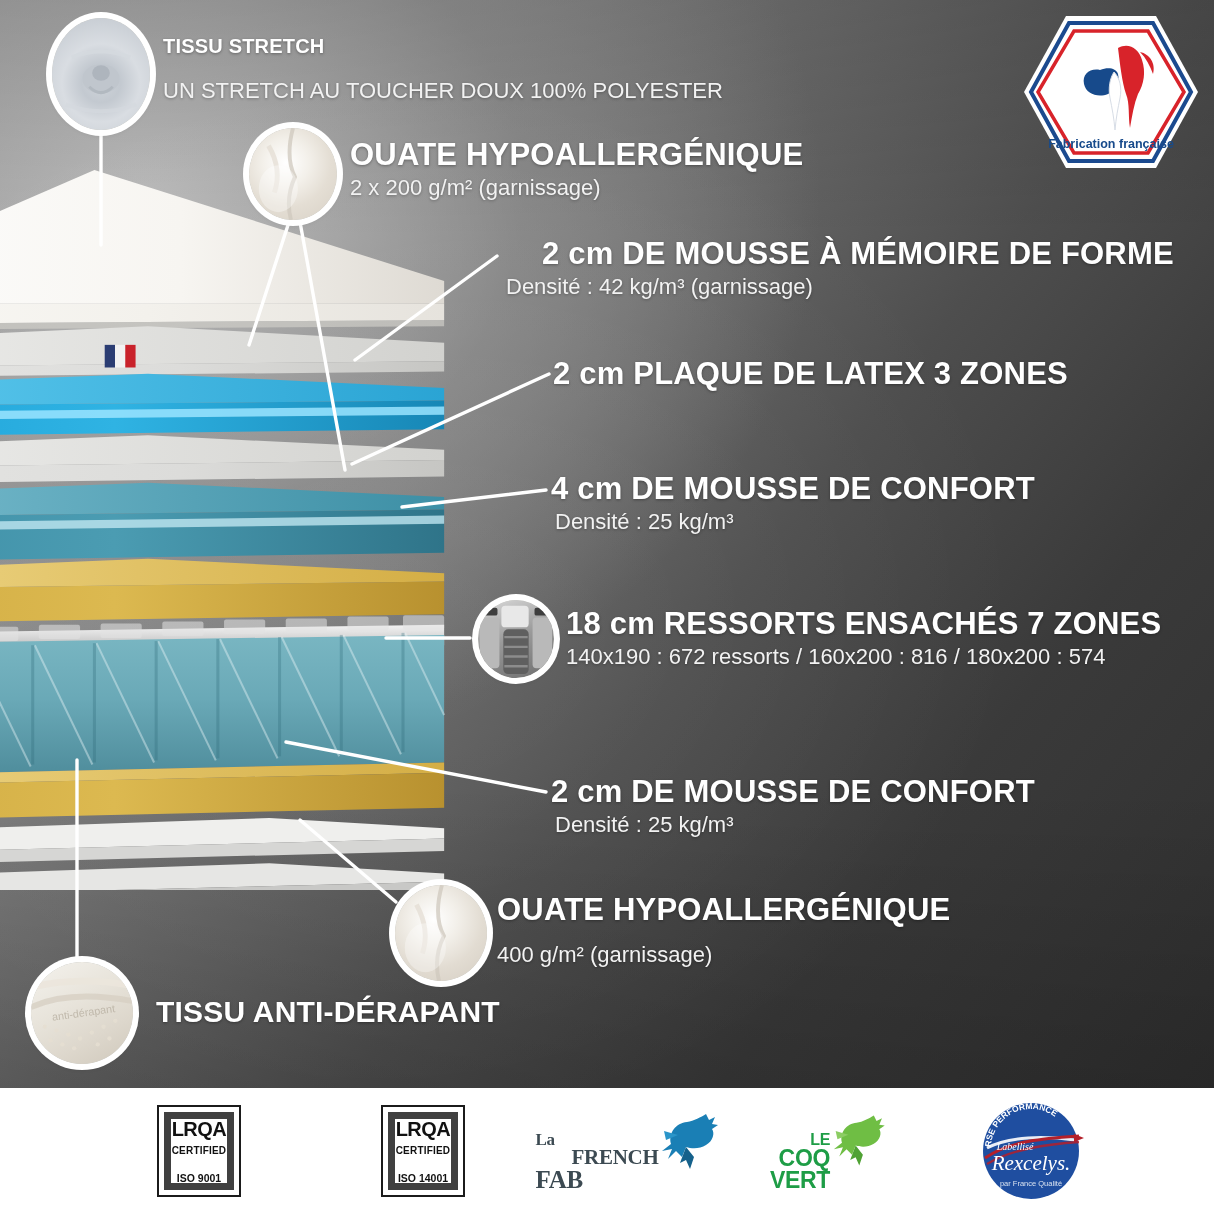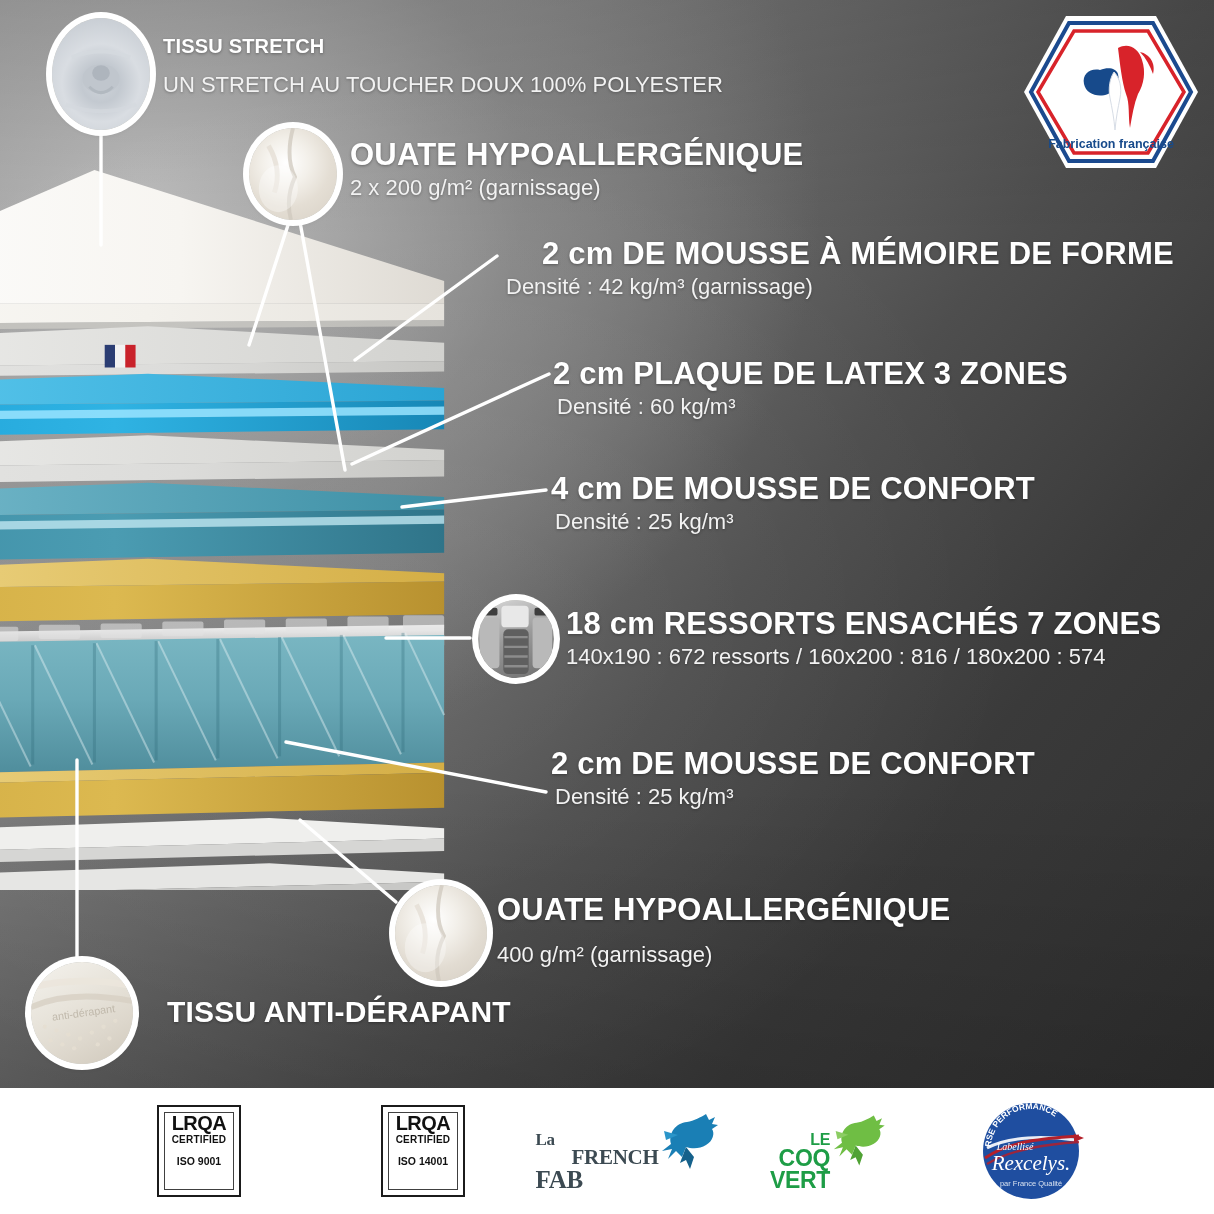--- a/index.html
+++ b/index.html
@@ -39,22 +39,22 @@
 
   
   .hexwrap{position:absolute;left:1022px;top:12px;width:178px;height:160px;}
   .hex{position:absolute;inset:0;}
 
   
   .footer{position:absolute;left:0;bottom:0;width:1214px;height:126px;background:#fff;
           display:flex;align-items:center;justify-content:center;gap:0;}
   .fslot{flex:0 0 auto;display:flex;align-items:center;justify-content:center;}
   .lrqa{width:84px;height:92px;border:2px solid #1b1b1b;padding:5px;box-sizing:border-box;}
-  .lrqa-in{width:100%;height:100%;border:1px solid #404040;box-sizing:border-box;
-           display:flex;flex-direction:column;align-items:center;justify-content:flex-start;gap:2px;}
+  .lrqa-in{width:100%;height:100%;border:7px solid #404040;box-sizing:border-box;
+           display:flex;flex-direction:column;align-items:center;justify-content:space-between;gap:2px;}
   .lrqa-word{font-weight:bold;font-size:20px;letter-spacing:-.5px;color:#111;line-height:1;}
   .lrqa-cert{font-weight:bold;font-size:10px;letter-spacing:.2px;color:#111;line-height:1;}
   .lrqa-iso{font-weight:bold;font-size:10.5px;color:#111;line-height:1;margin-top:9px;}
 
   .coqlogo{display:flex;align-items:flex-end;gap:2px;}
   .coqtxt{display:flex;flex-direction:column;line-height:.93;}
   .coqtxt span{font-weight:bold;letter-spacing:-.3px;}
 </style>
 </head>
 <body>
@@ -315,60 +315,59 @@
         </g>
         <path d="M0 46 q40 -18 104 -6" stroke="#d7d0c3" stroke-width="6" fill="none" opacity=".8"></path>
         <path d="M0 26 q46 -12 104 -2" stroke="#ebe6dc" stroke-width="7" fill="none" opacity=".9"></path>
         <text x="22" y="60" font-family="'Liberation Sans',sans-serif" font-size="11" fill="#b8b0a2" opacity=".8" transform="rotate(-8 22 60)">anti-dérapant</text>
       </svg>
     </div>
   </div>
 
   <div class="blk" style="left:163px;top:36px;">
     <div class="ttl" style="font-size:20px;">TISSU STRETCH</div>
-    <div class="sub" style="font-size:22px;margin-top:15px;">UN STRETCH AU TOUCHER DOUX 100% POLYESTER</div>
+    <div class="sub" style="font-size:22px;margin-top:21px;">UN STRETCH AU TOUCHER DOUX 100% POLYESTER</div>
   </div>
 
   <div class="blk" style="left:350px;top:139px;">
     <div class="ttl" style="font-size:31px;">OUATE HYPOALLERGÉNIQUE</div>
     <div class="sub" style="font-size:22px;margin-top:4px;">2 x 200 g/m² (garnissage)</div>
   </div>
 
   <div class="blk" style="left:502px;top:238px;">
     <div class="ttl" style="font-size:31px;margin-left:40px;">2 cm DE MOUSSE À MÉMOIRE DE FORME</div>
     <div class="sub" style="font-size:22px;margin-top:4px;margin-left:4px;">Densité : 42 kg/m³ (garnissage)</div>
   </div>
 
   <div class="blk" style="left:553px;top:358px;">
     <div class="ttl" style="font-size:31px;">2 cm PLAQUE DE LATEX 3 ZONES</div>
-    <div class="sub" style="font-size:22px;margin-top:4px;margin-left:4px;">Densité : 60 kg/m³</div>
   </div>
 
   <div class="blk" style="left:551px;top:473px;">
     <div class="ttl" style="font-size:31px;">4 cm DE MOUSSE DE CONFORT</div>
     <div class="sub" style="font-size:22px;margin-top:4px;margin-left:4px;">Densité : 25 kg/m³</div>
   </div>
 
   <div class="blk" style="left:566px;top:608px;">
     <div class="ttl" style="font-size:31px;">18 cm RESSORTS ENSACHÉS 7 ZONES</div>
     <div class="sub" style="font-size:22px;margin-top:4px;">140x190 : 672 ressorts / 160x200 : 816 / 180x200 : 574</div>
   </div>
 
-  <div class="blk" style="left:551px;top:748px;">
+  <div class="blk" style="left:551px;top:776px;">
     <div class="ttl" style="font-size:31px;">2 cm DE MOUSSE DE CONFORT</div>
     <div class="sub" style="font-size:22px;margin-top:4px;margin-left:4px;">Densité : 25 kg/m³</div>
   </div>
 
   <div class="blk" style="left:497px;top:894px;">
     <div class="ttl" style="font-size:31px;">OUATE HYPOALLERGÉNIQUE</div>
     <div class="sub" style="font-size:22px;margin-top:16px;">400 g/m² (garnissage)</div>
   </div>
 
   <div class="blk" style="left:156px;top:996px;">
-    <div class="ttl" style="font-size:30px;margin-left:11px;">TISSU ANTI-DÉRAPANT</div>
+    <div class="ttl" style="font-size:30px;">TISSU ANTI-DÉRAPANT</div>
   </div>
 
   <div class="hexwrap">
     <svg viewBox="0 0 178 160" class="hex">
       <polygon points="44,4 134,4 176,80 134,156 44,156 2,80" fill="#ffffff"></polygon>
       <polygon points="47,11 131,11 169,80 131,149 47,149 9,80" fill="none" stroke="#1b4a8f" stroke-width="4"></polygon>
       <polygon points="52,19 126,19 162,80 126,141 52,141 16,80" fill="none" stroke="#d8232a" stroke-width="3.5"></polygon>
 
       <path d="M96,36 C106,30 117,36 120,48 C124,60 122,72 116,82 C112,92 110,104 108,116
                C106,104 108,92 104,82 C100,70 98,52 96,36 Z" fill="#d8232a"></path>

